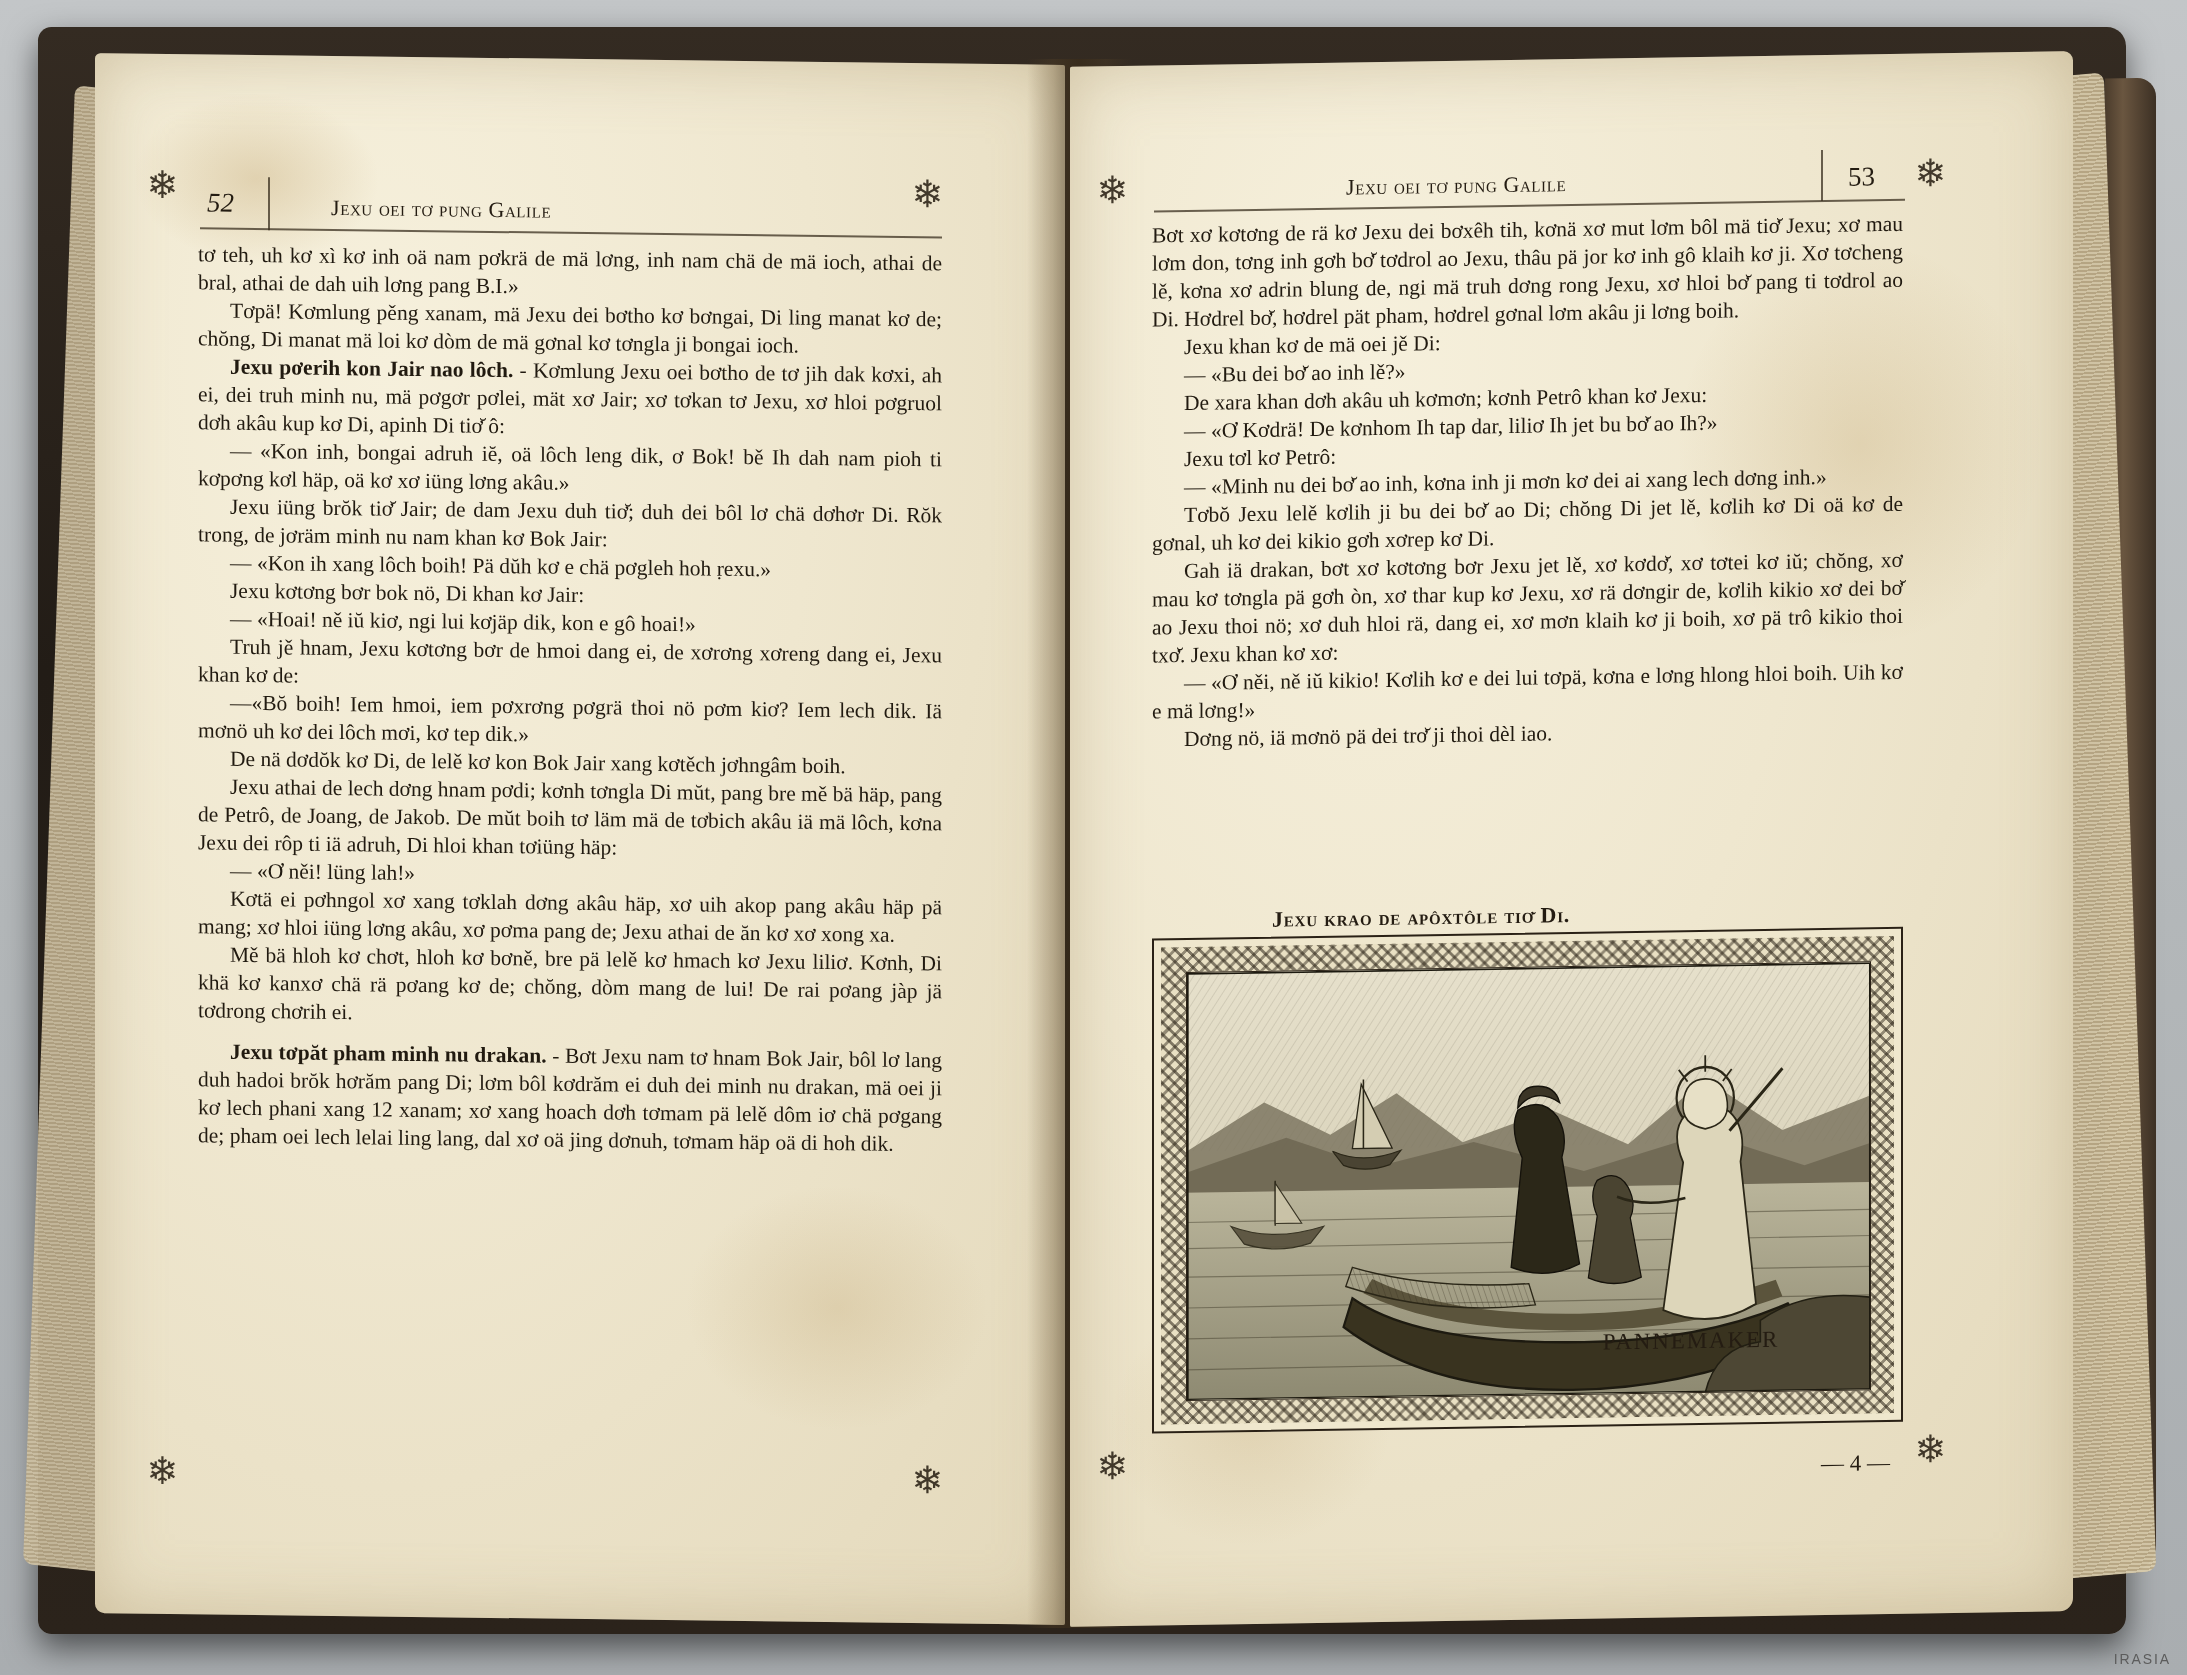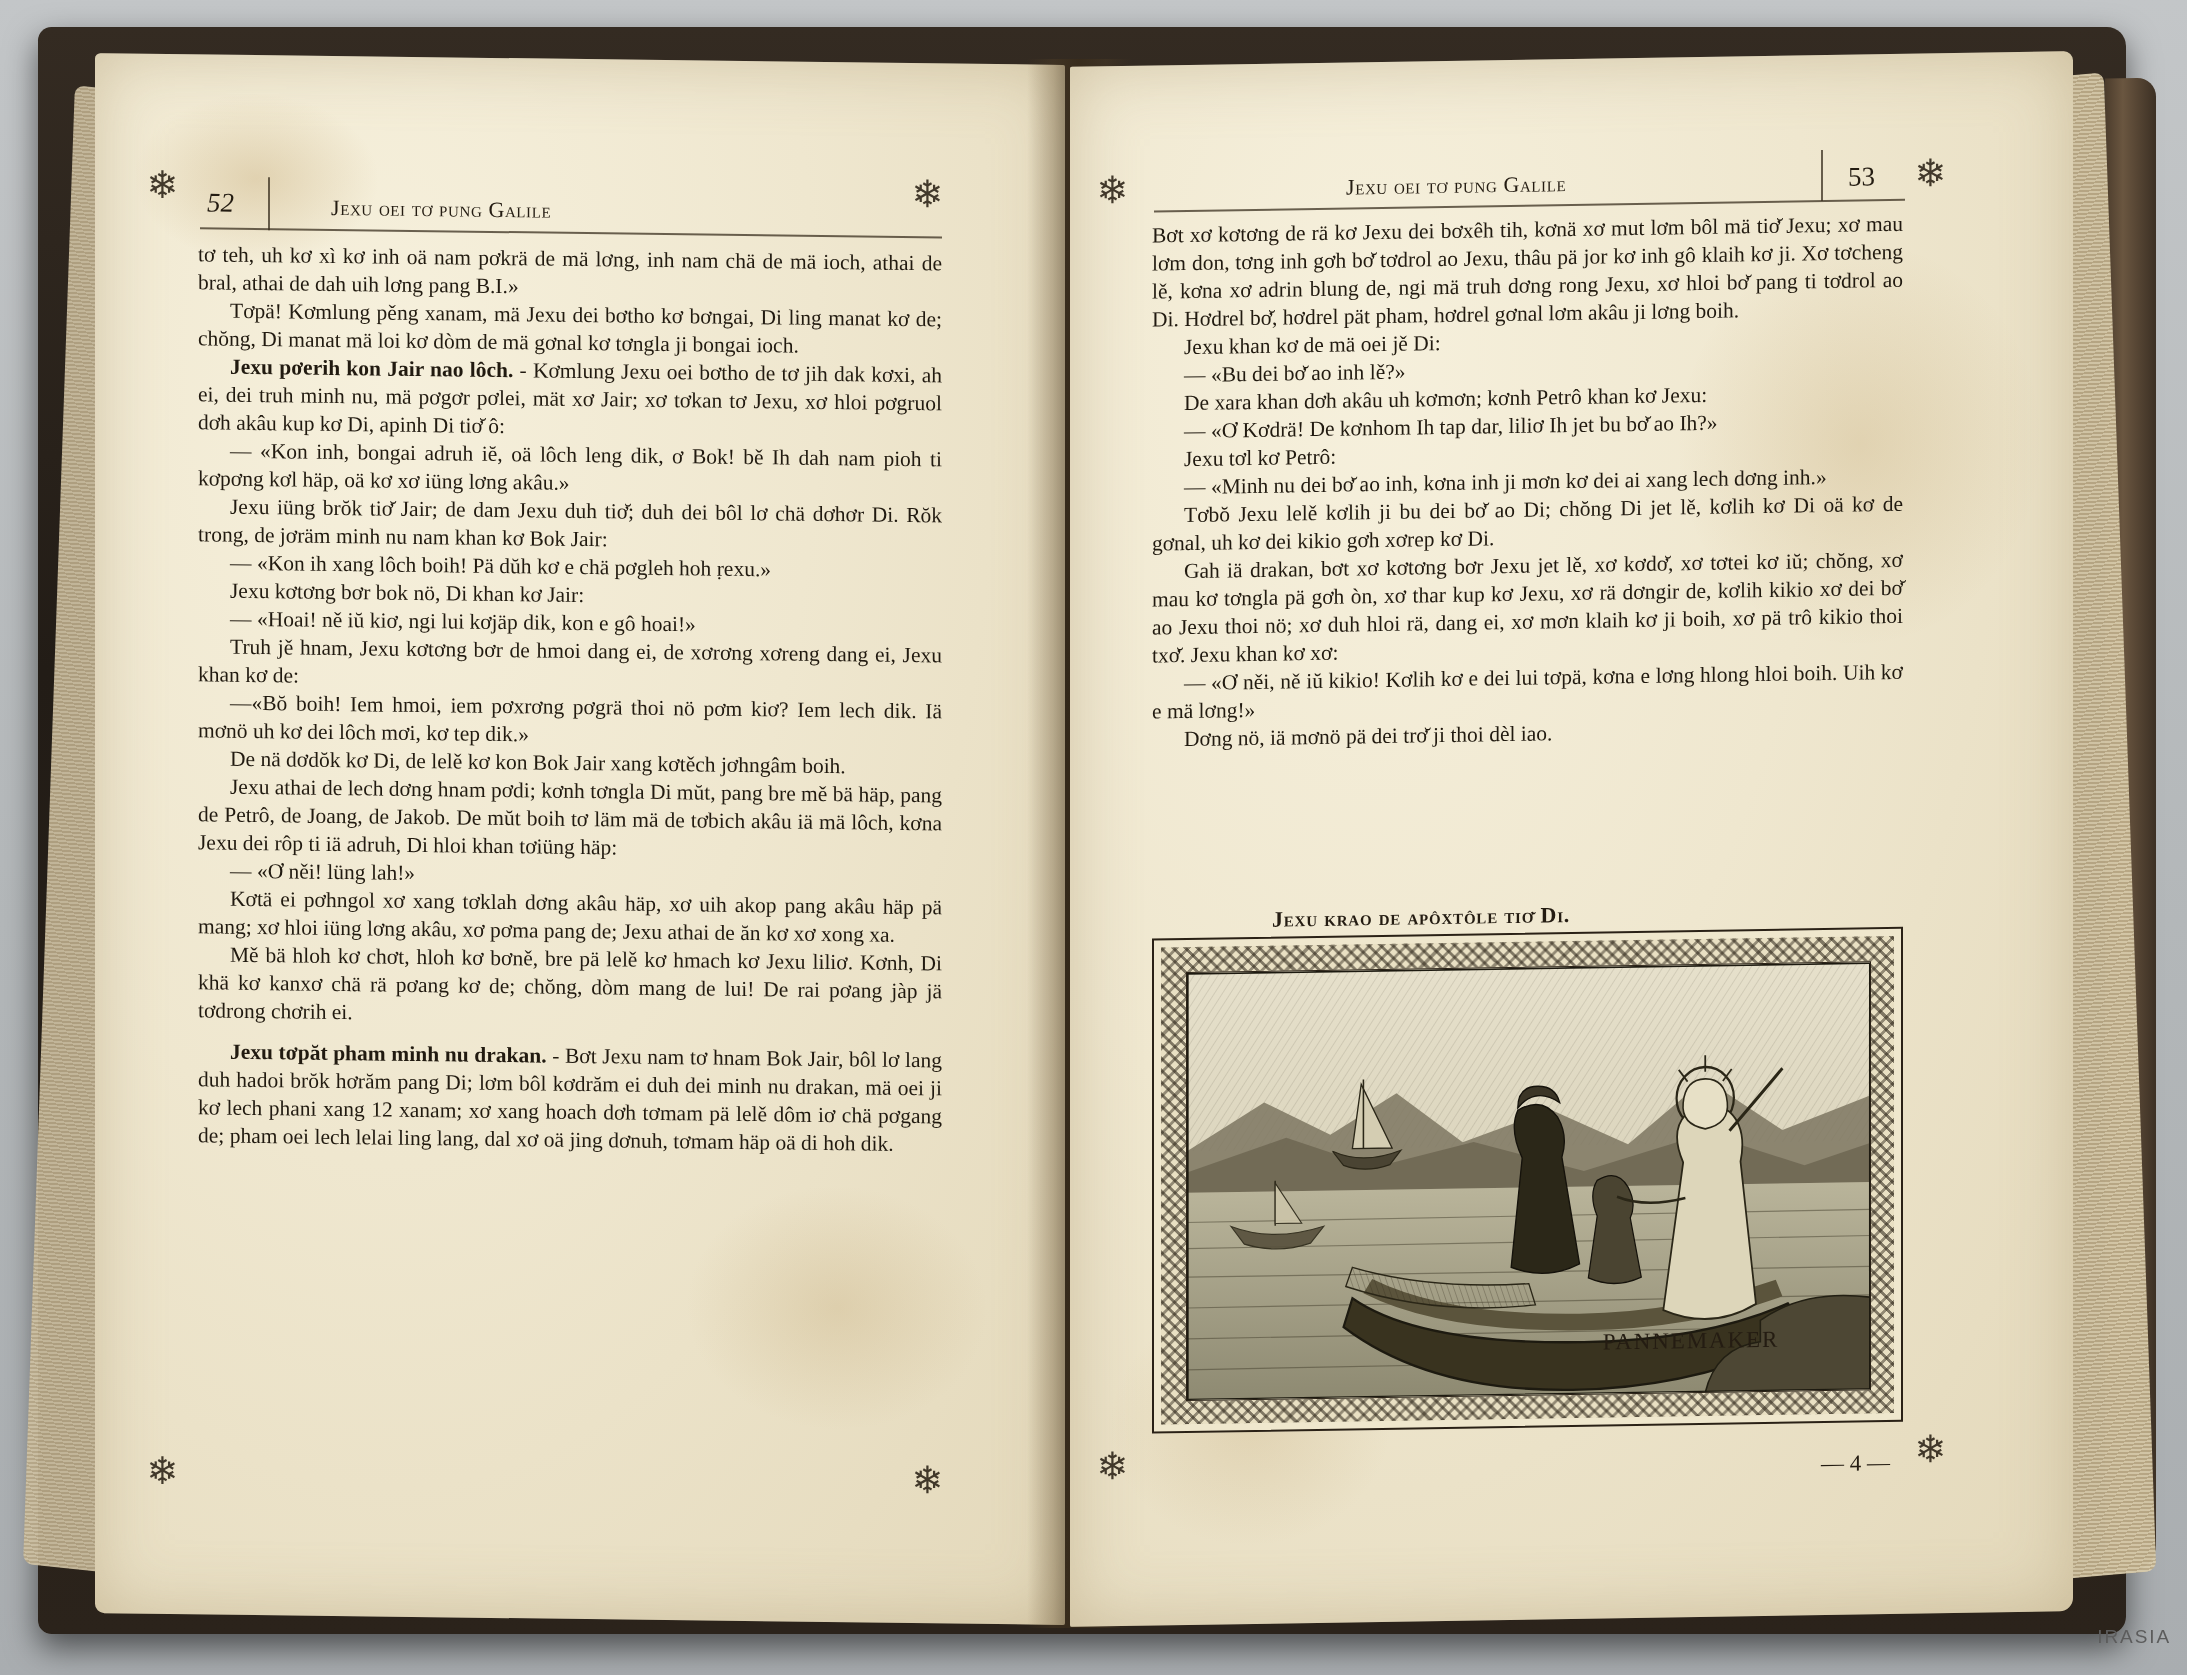--- a/index.html
+++ b/index.html
@@ -224,23 +224,23 @@
     right: 91px;
     bottom: 38px;
     font-size: 23px;
     color: #241c12;
     letter-spacing: 1.9px;
   }
 
   .watermark {
     position: absolute;
     right: 17px;
-    bottom: 28px;
+    bottom: 9px;
     font-family: "Liberation Sans", sans-serif;
-    font-size: 19px;
+    font-size: 14px;
     letter-spacing: 1.9px;
     color: #5c5c5c;
   }
 </style>
 </head>
 <body>
 
 <div id="stage">
   <div class="book">
 

